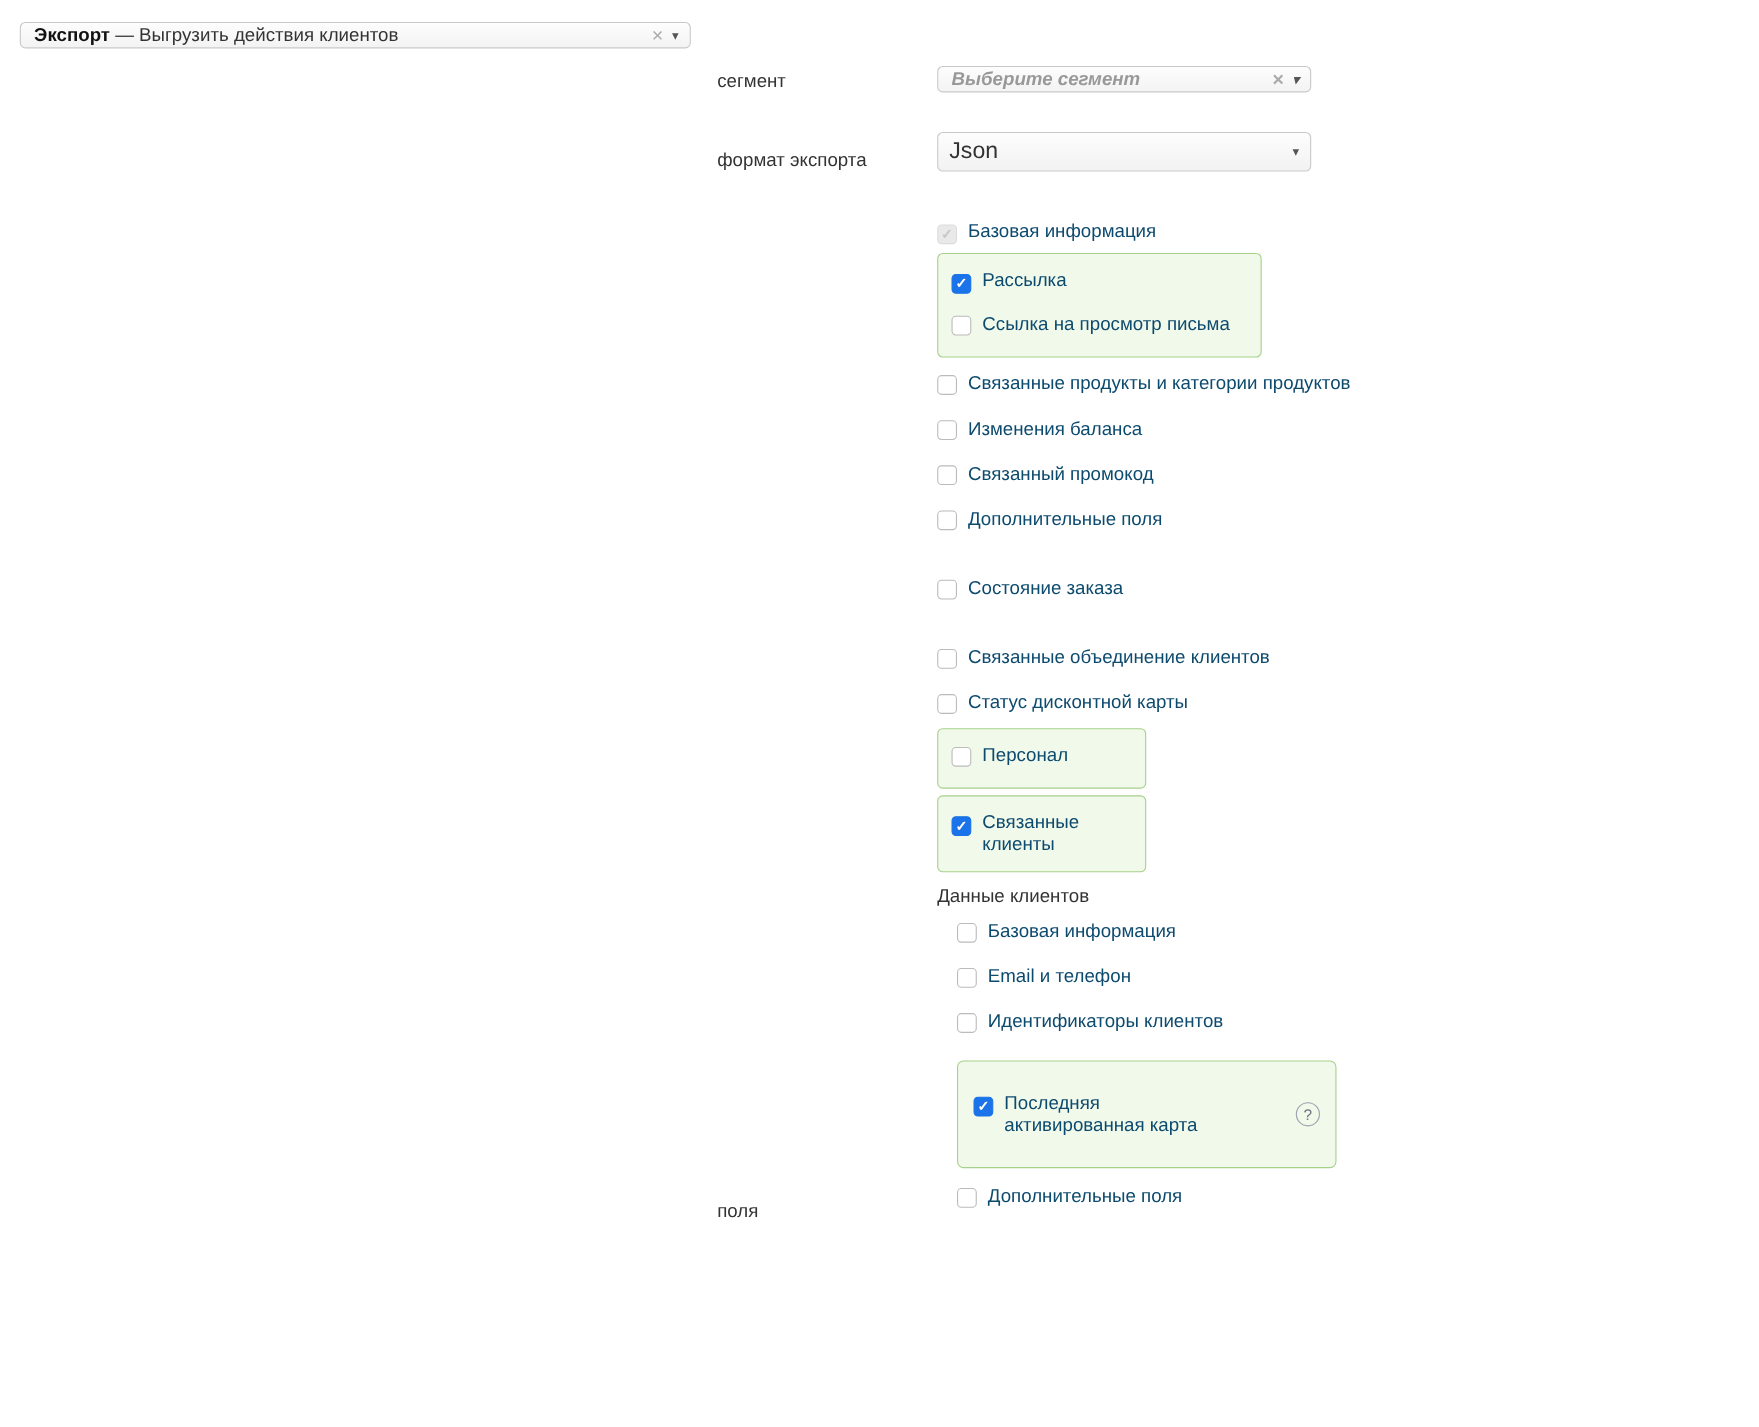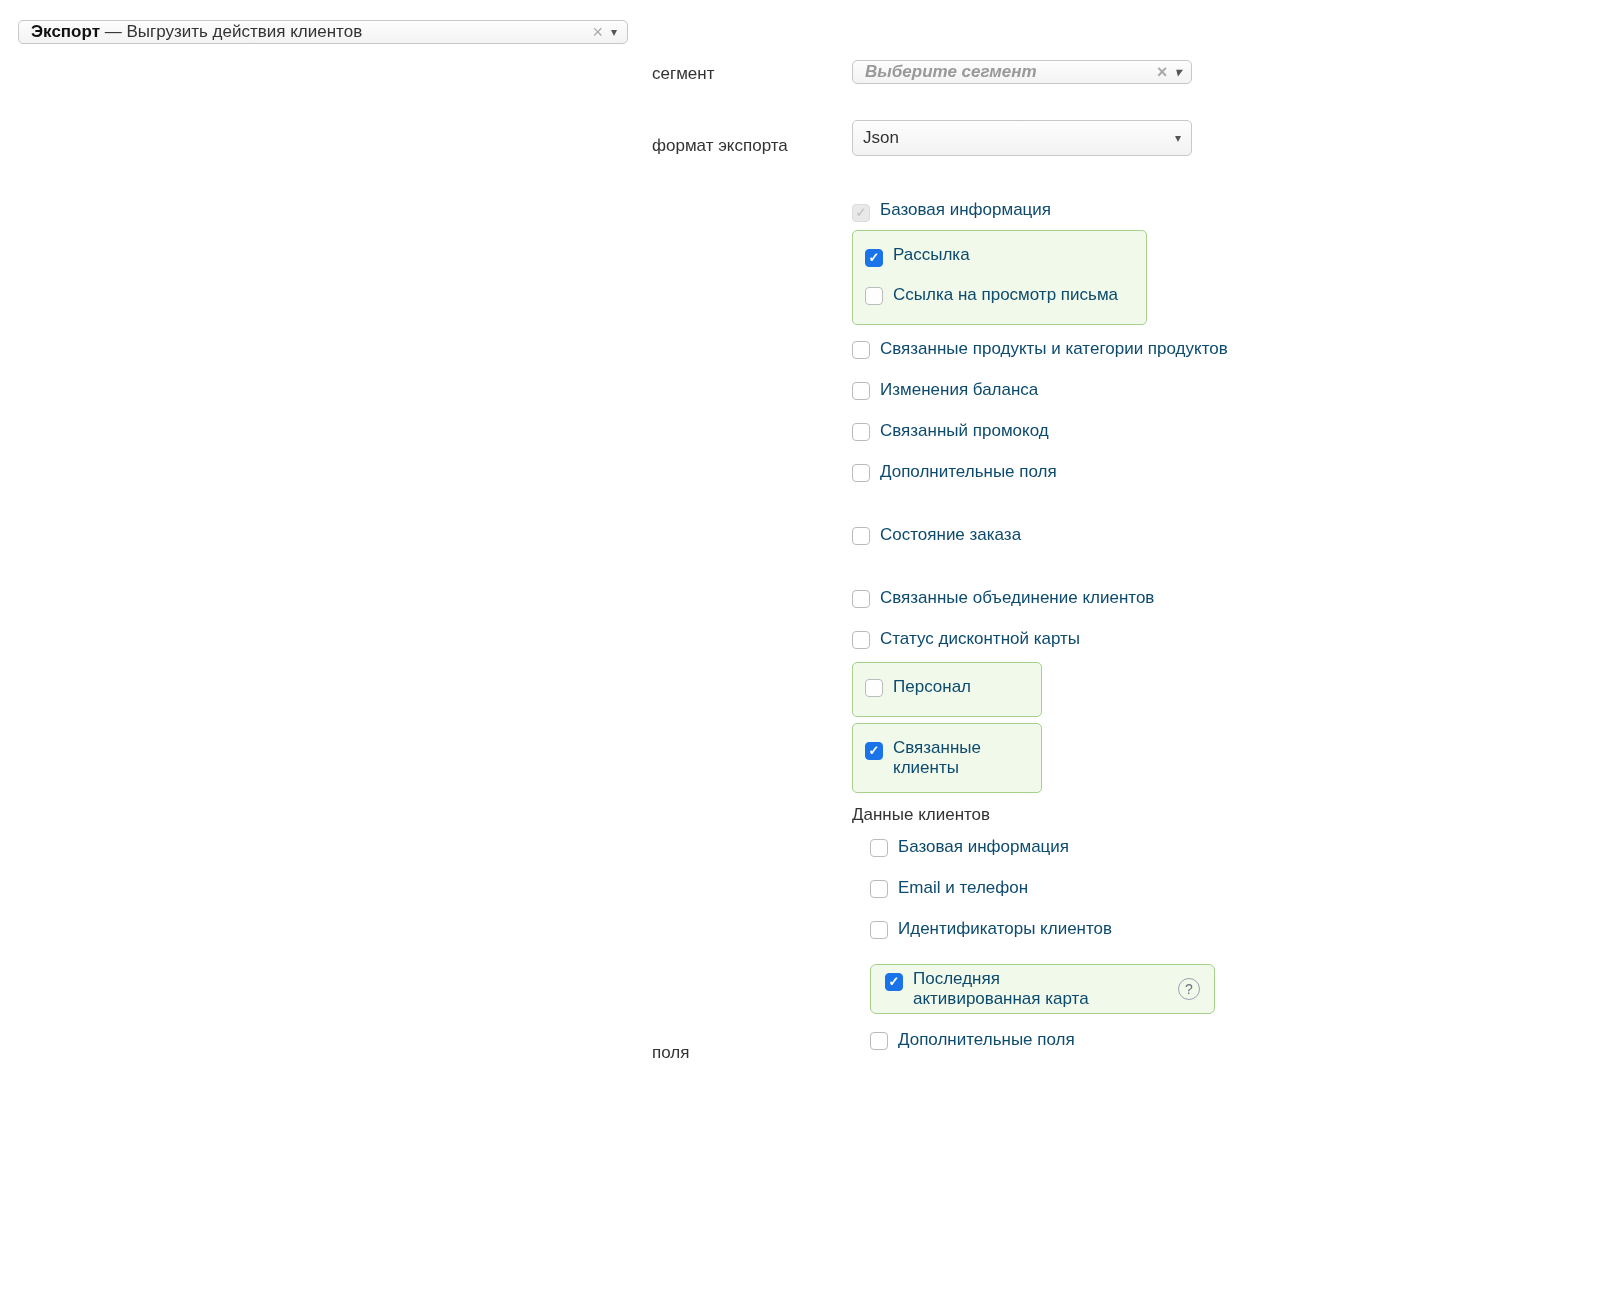--- a/index.html
+++ b/index.html
@@ -35,21 +35,21 @@
     .form-row { display: flex; align-items: flex-end; margin-bottom: 20px; margin-top: 36px; }
     .form-row .lab { flex: 0 0 200px; padding-top: 8px; color: #333; font-size: 17px; }
     .form-row .ctrl { flex: 1; max-width: 340px; }
 
     .dropdown {
       display: flex; align-items: center; height: 36px;
       border: 1px solid #c8c8c8; border-radius: 5px;
       background: linear-gradient(#fdfdfd, #f2f2f2);
       padding: 0 10px; cursor: pointer;
     }
-    .dropdown .txt { flex: 1; font-size: 17px;}
+    .dropdown .txt { flex: 1; font-size: 21px;}
     .dropdown .chev { color: #555; font-size: 12px; }
 
     .fields-col { flex: 1; }
     .check-row {
       display: flex; align-items: flex-start; gap: 10px;
       padding: 8px 10px 8px 0;
       font-size: 17px;
       color: #0c4a6e;
     }
     .check-row .cb-wrap { flex: 0 0 18px; padding-top: 2px; }
@@ -88,21 +88,21 @@
     .help-icon {
       width: 22px; height: 22px; border: 1.5px solid #9ca3af; border-radius: 50%;
       display: inline-flex; align-items: center; justify-content: center;
       color: #6b7280; font-size: 14px; margin-left: 8px; cursor: pointer;
     }
 
     .group-box {
       background: #f0f9ea;
       border: 1px solid #a6d18b;
       border-radius: 6px;
-      padding: 4px 14px;
+      padding: 28px 14px;
       margin: 12px 0 8px 0;
       display:flex; align-items:center;gap:43px;
     }
   </style>
 </head>
 <body>
 
 <div class="container">
   <div class="left-col">
     <div class="select-box">

